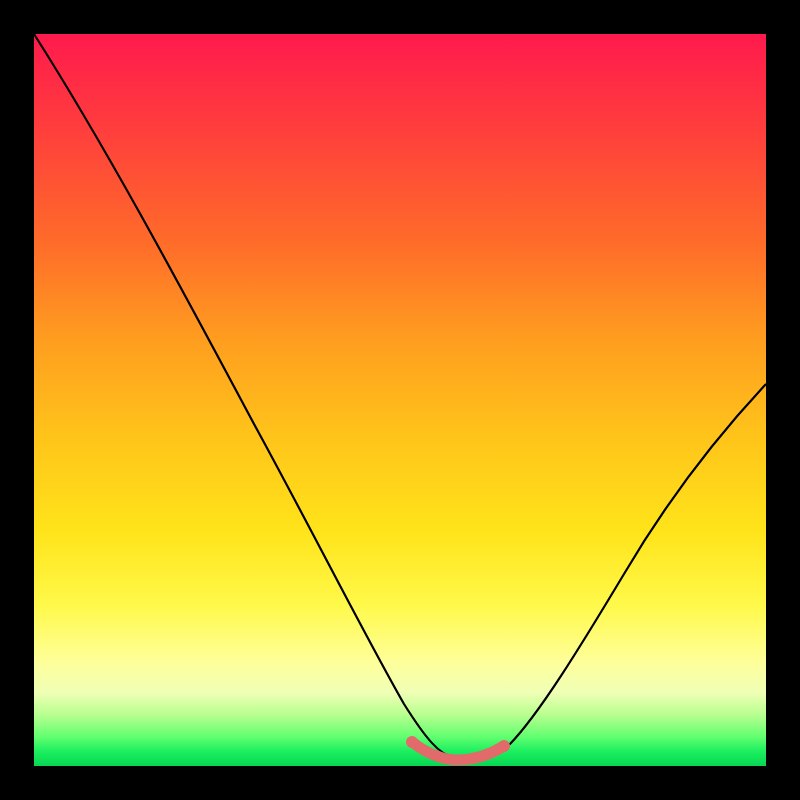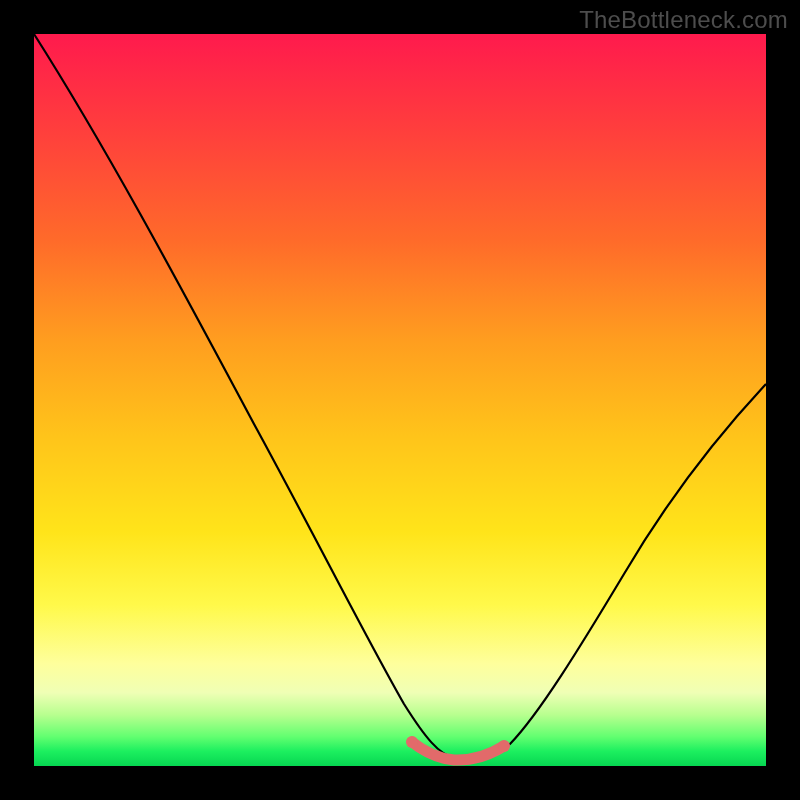--- a/index.html
+++ b/index.html
@@ -80,15 +80,14 @@
       <path d="M 378 708
                Q 398 724, 420 726
                Q 446 727, 470 712" fill="none" stroke="#e26a6a" stroke-width="11" stroke-linecap="round"></path>
 
       <circle cx="378" cy="708" r="6" fill="#e26a6a"></circle>
       <circle cx="470" cy="712" r="6" fill="#e26a6a"></circle>
     </svg>
 
   </div>
 
-  <div class="watermark">TheBottleneck.com</div>
 
 </div>
 
 </body></html>

